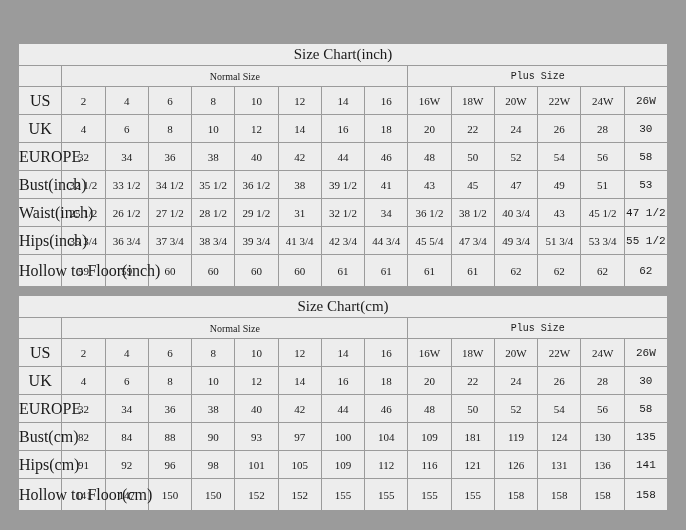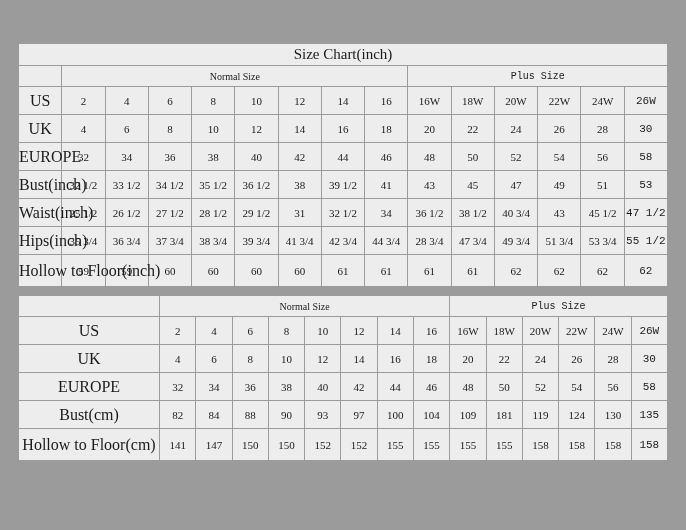--- a/index.html
+++ b/index.html
@@ -176,21 +176,21 @@
           <tr class="r-normal">
             <td class="row-label col-label">Hips(inch)</td>
             <td class="cell">35 3/4</td>
             <td class="cell">36 3/4</td>
             <td class="cell">37 3/4</td>
             <td class="cell">38 3/4</td>
             <td class="cell">39 3/4</td>
             <td class="cell">41 3/4</td>
             <td class="cell">42 3/4</td>
             <td class="cell">44 3/4</td>
-            <td class="cell">28 3/4</td>
+            <td class="cell">45 5/4</td>
             <td class="cell">47 3/4</td>
             <td class="cell">49 3/4</td>
             <td class="cell">51 3/4</td>
             <td class="cell">53 3/4</td>
             <td class="cell cell-last">55 1/2</td>
           </tr>
           <tr class="r-tall r-last">
             <td class="row-label col-label">Hollow to Floor(inch)</td>
             <td class="cell">59</td>
             <td class="cell">59</td>
@@ -207,20 +207,23 @@
             <td class="cell">62</td>
             <td class="cell cell-last">62</td>
           </tr>
         </tbody>
     </table>
   </div>
   <div class="chart-block">
     <table class="size-table">
       <tbody>
           <tr>
+            <td class="title-cell" colspan="15">Size Chart(cm)</td>
+          </tr>
+          <tr>
             <td colspan="1" class="group-blank col-label"></td>
             <td colspan="8" class="group-head">Normal Size</td>
             <td colspan="6" class="group-head cell-last">Plus Size</td>
           </tr>
           <tr class="r-normal">
             <td class="row-label col-label">US</td>
             <td class="cell">2</td>
             <td class="cell">4</td>
             <td class="cell">6</td>
             <td class="cell">8</td>
@@ -278,20 +281,37 @@
             <td class="cell">93</td>
             <td class="cell">97</td>
             <td class="cell">100</td>
             <td class="cell">104</td>
             <td class="cell">109</td>
             <td class="cell">181</td>
             <td class="cell">119</td>
             <td class="cell">124</td>
             <td class="cell">130</td>
             <td class="cell cell-last">135</td>
+          </tr>
+          <tr class="r-normal">
+            <td class="row-label col-label">Hips(cm)</td>
+            <td class="cell">91</td>
+            <td class="cell">92</td>
+            <td class="cell">96</td>
+            <td class="cell">98</td>
+            <td class="cell">101</td>
+            <td class="cell">105</td>
+            <td class="cell">109</td>
+            <td class="cell">112</td>
+            <td class="cell">116</td>
+            <td class="cell">121</td>
+            <td class="cell">126</td>
+            <td class="cell">131</td>
+            <td class="cell">136</td>
+            <td class="cell cell-last">141</td>
           </tr>
           <tr class="r-tall r-last">
             <td class="row-label col-label">Hollow to Floor(cm)</td>
             <td class="cell">141</td>
             <td class="cell">147</td>
             <td class="cell">150</td>
             <td class="cell">150</td>
             <td class="cell">152</td>
             <td class="cell">152</td>
             <td class="cell">155</td>

